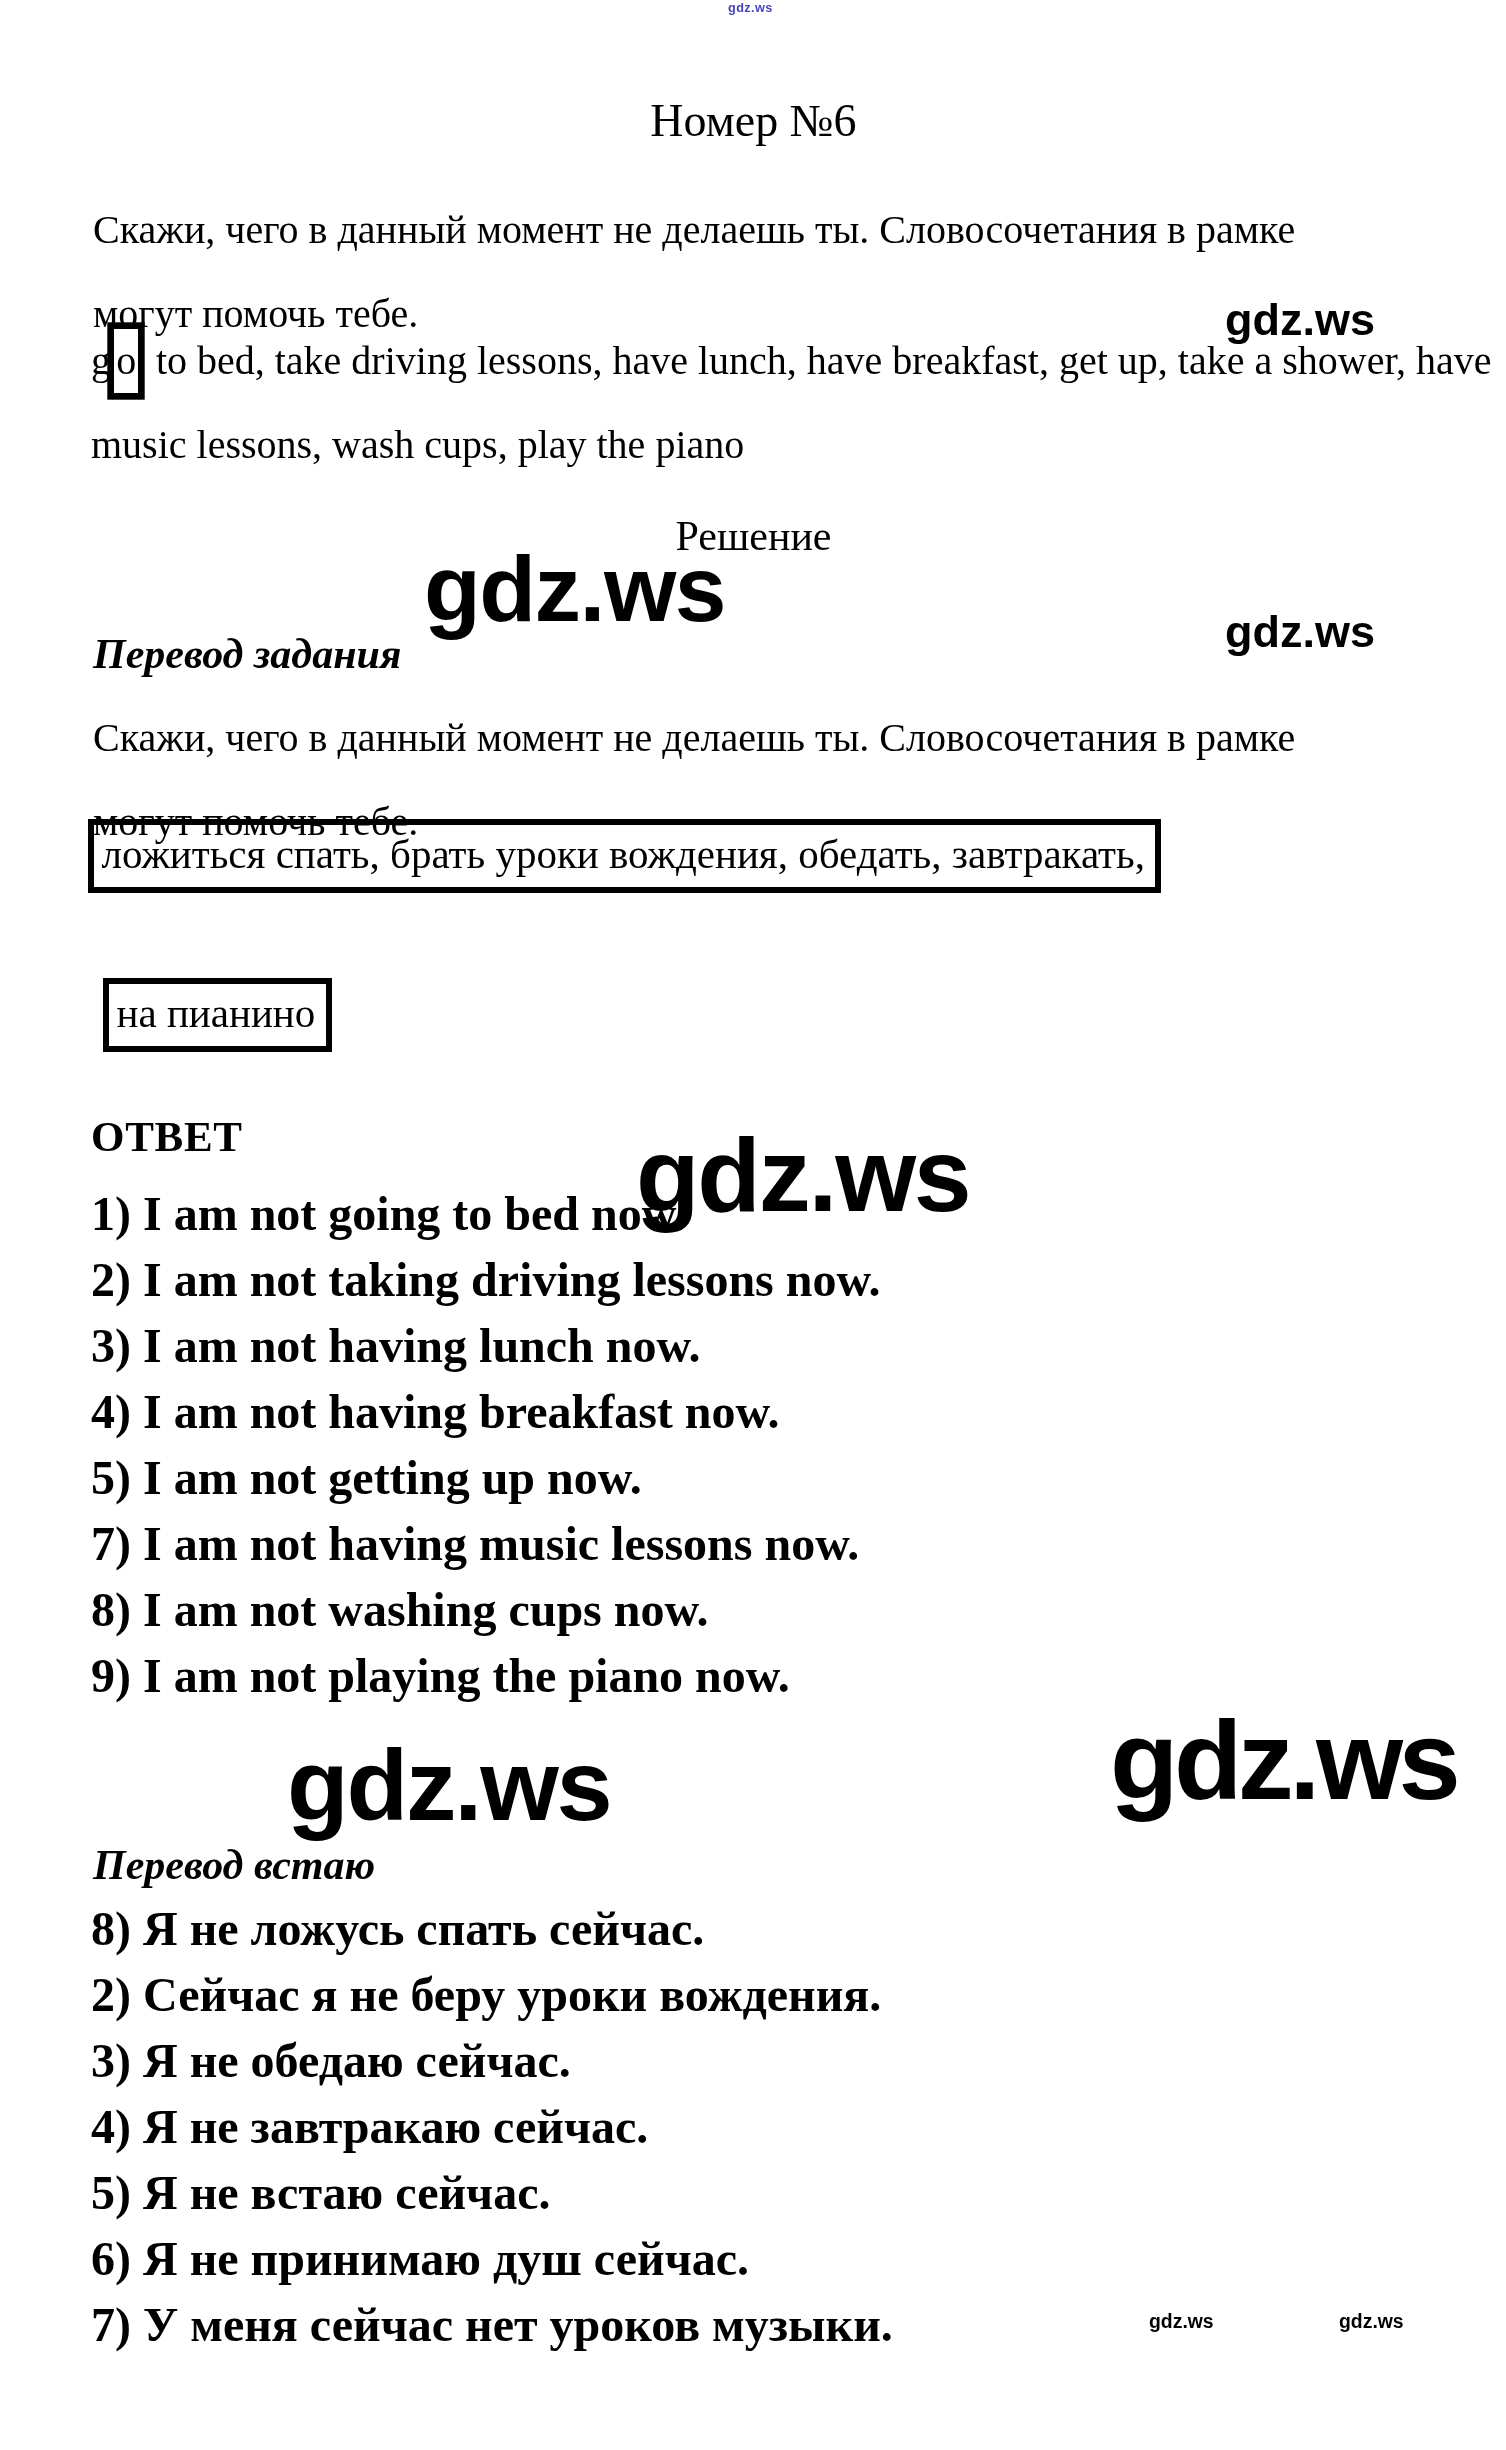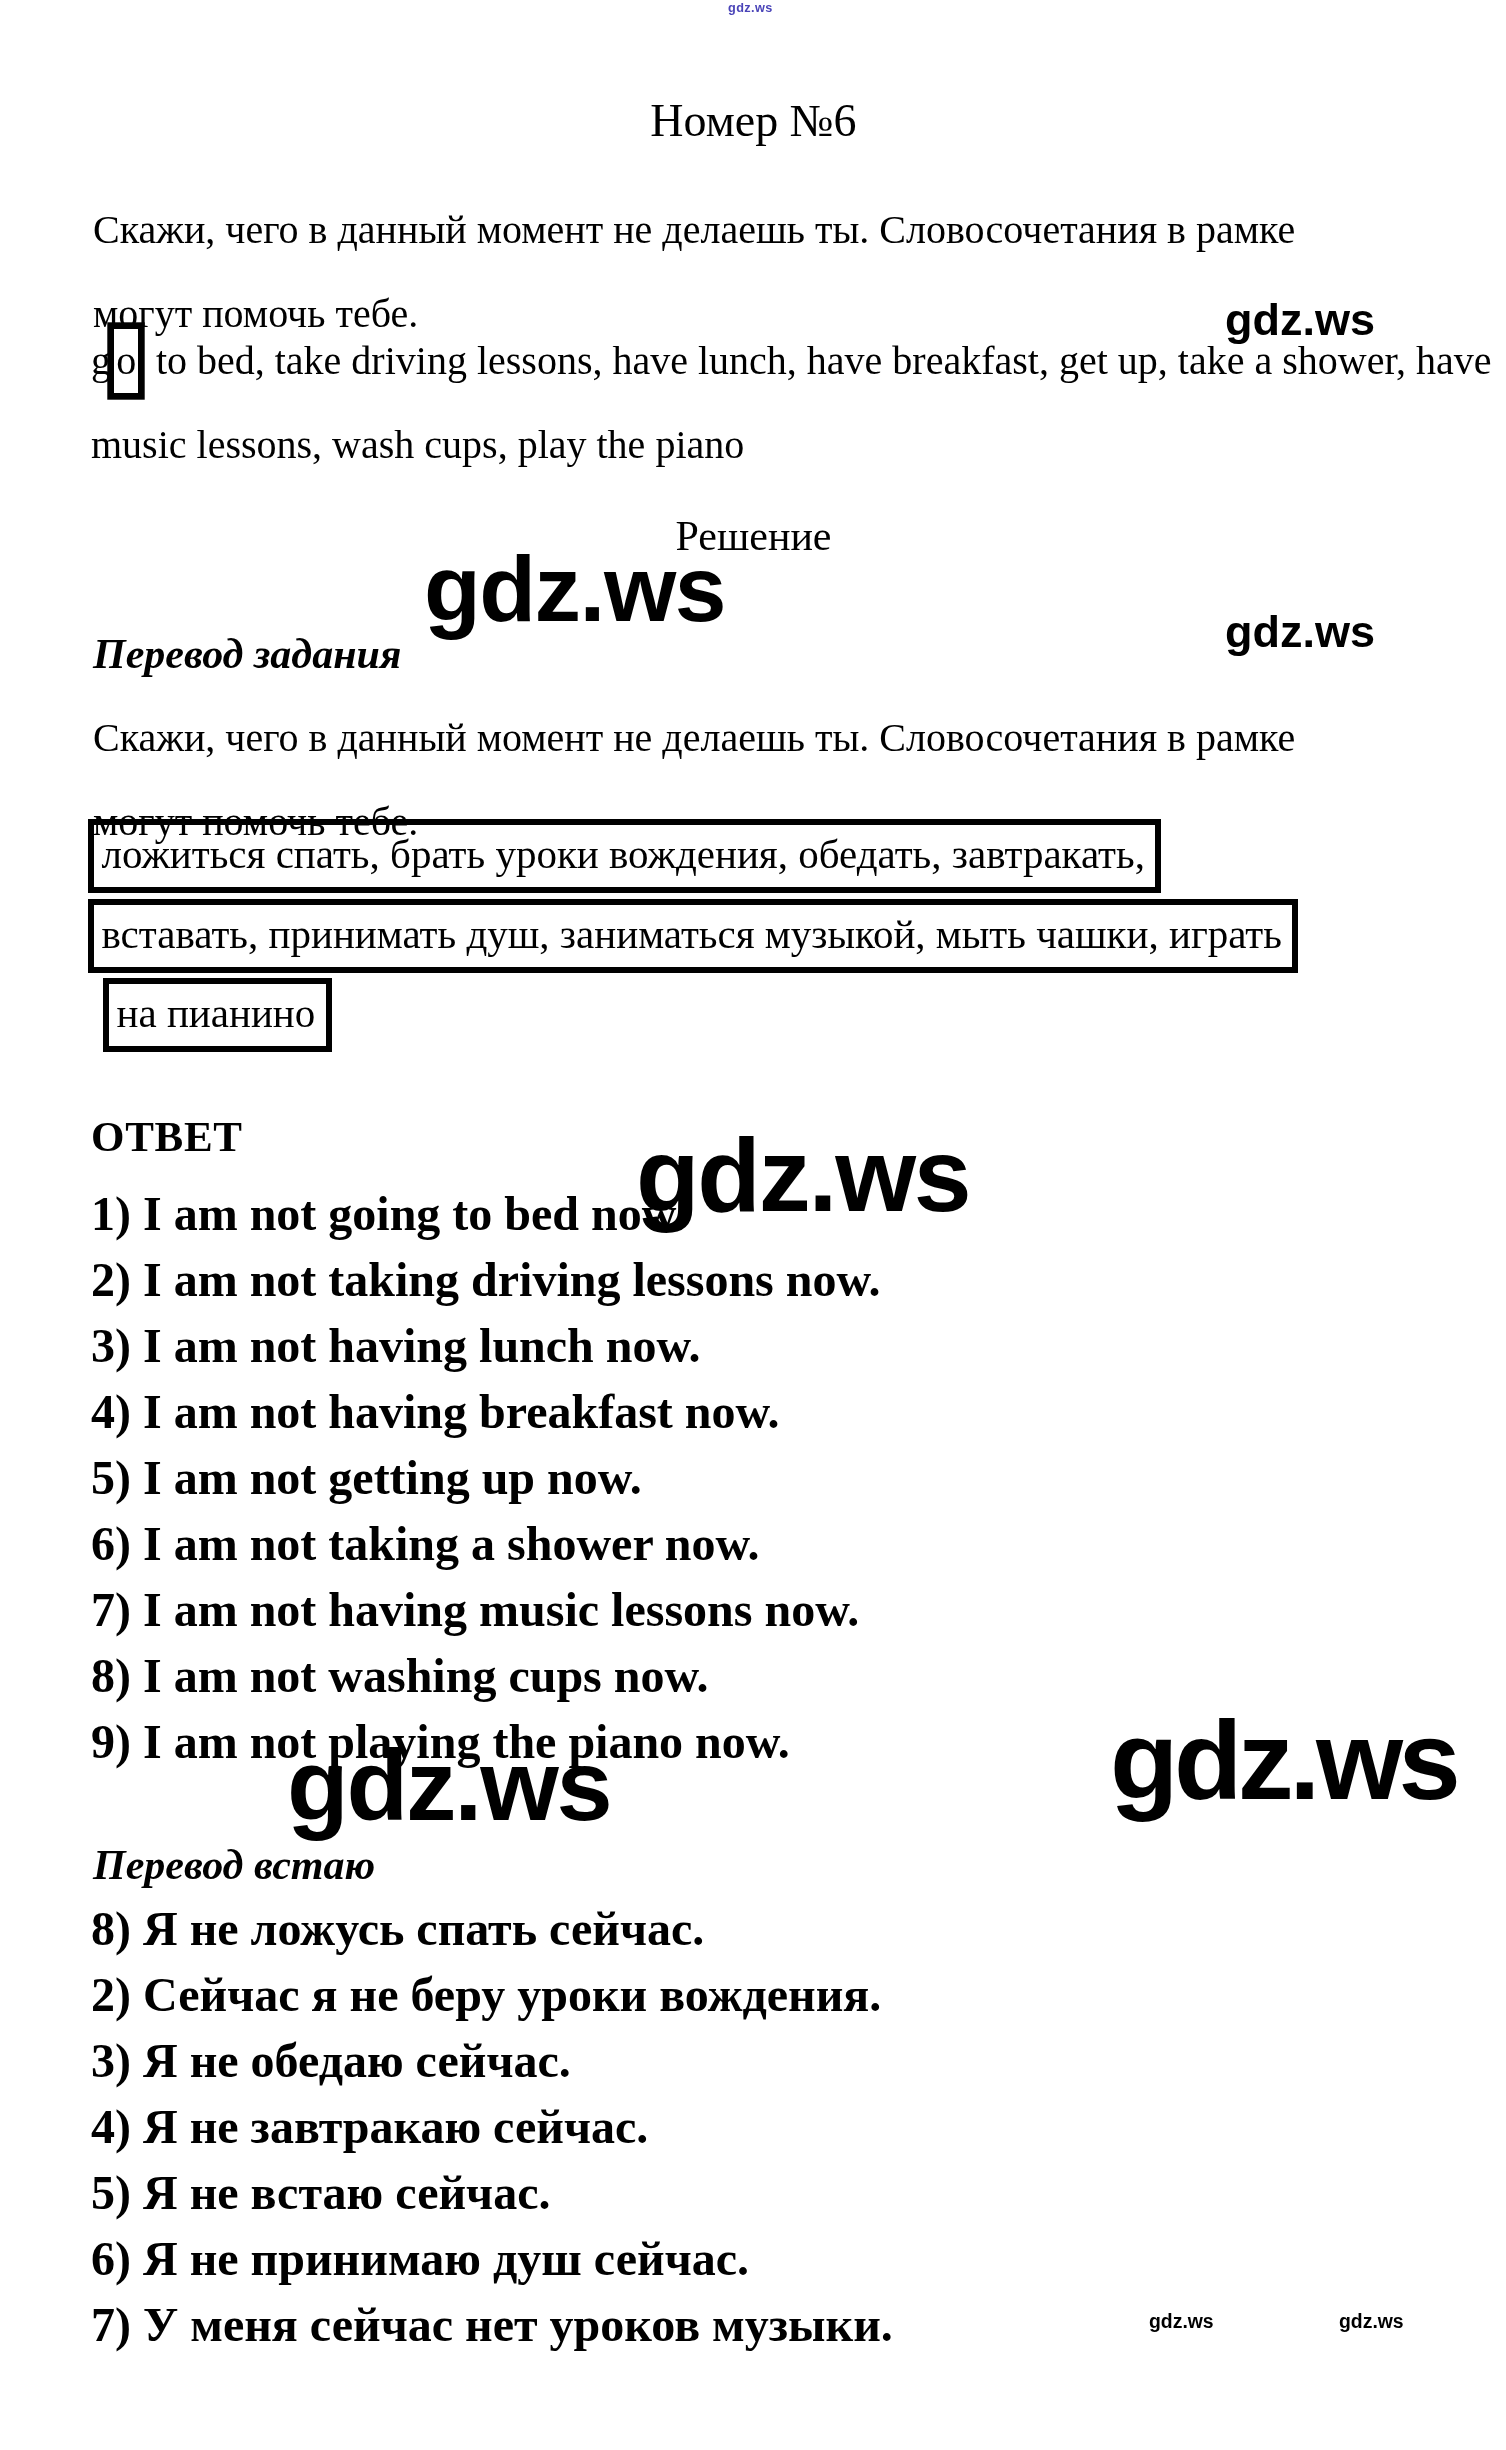--- a/index.html
+++ b/index.html
@@ -89,36 +89,32 @@
 
   <div class="abs serif" id="solution-heading">Решение</div>
 
   <div class="abs serif" id="translation-task-heading">Перевод задания</div>
 
   <div class="abs serif para" id="task-para-2">Скажи, чего в данный момент не делаешь ты. Словосочетания в рамке могут помочь тебе.</div>
 
   <div class="abs" id="phrase-box-wrap-1">
     <span class="phrase-box serif">ложиться спать, брать уроки вождения, обедать, завтракать,</span>
   </div>
-  <div class="abs" id="phrase-box-wrap-2">
-    <span class="phrase-box serif">вставать, принимать душ, заниматься музыкой, мыть чашки, играть</span>
-  </div>
   <div class="abs" id="phrase-box-wrap-3">
     <span class="phrase-box serif">на пианино</span>
   </div>
 
   <div class="abs serif" id="answer-heading">ОТВЕТ</div>
 
   <div class="abs serif answer-list" id="answers-en">
     <div class="item">1) I am not going to bed now.</div>
     <div class="item">2) I am not taking driving lessons now.</div>
     <div class="item">3) I am not having lunch now.</div>
     <div class="item">4) I am not having breakfast now.</div>
     <div class="item">5) I am not getting up now.</div>
-    <div class="item">6) I am not taking a shower now.</div>
     <div class="item">7) I am not having music lessons now.</div>
     <div class="item">8) I am not washing cups now.</div>
     <div class="item">9) I am not playing the piano now.</div>
   </div>
 
   <div class="abs serif" id="translation-answer-heading">Перевод встаю</div>
 
   <div class="abs serif answer-list" id="answers-ru">
     <div class="item">8) Я не ложусь спать сейчас.</div>
     <div class="item">2) Сейчас я не беру уроки вождения.</div>

